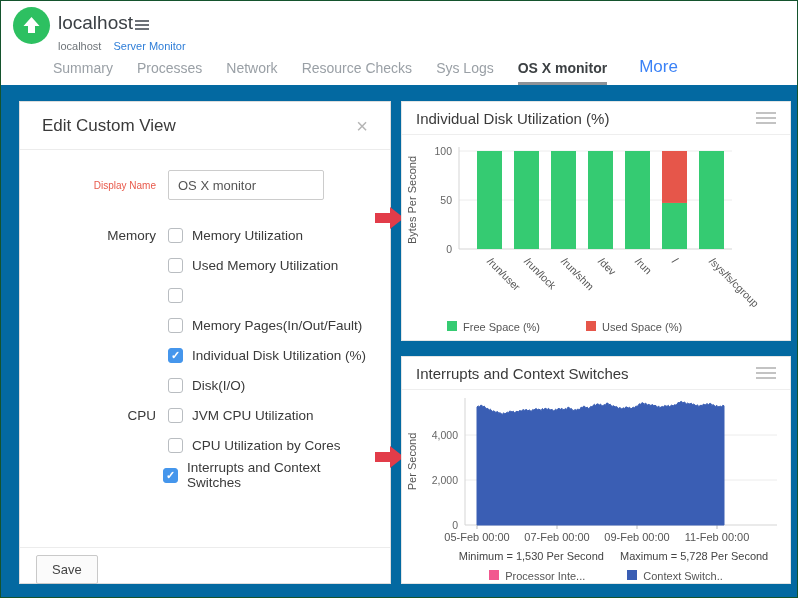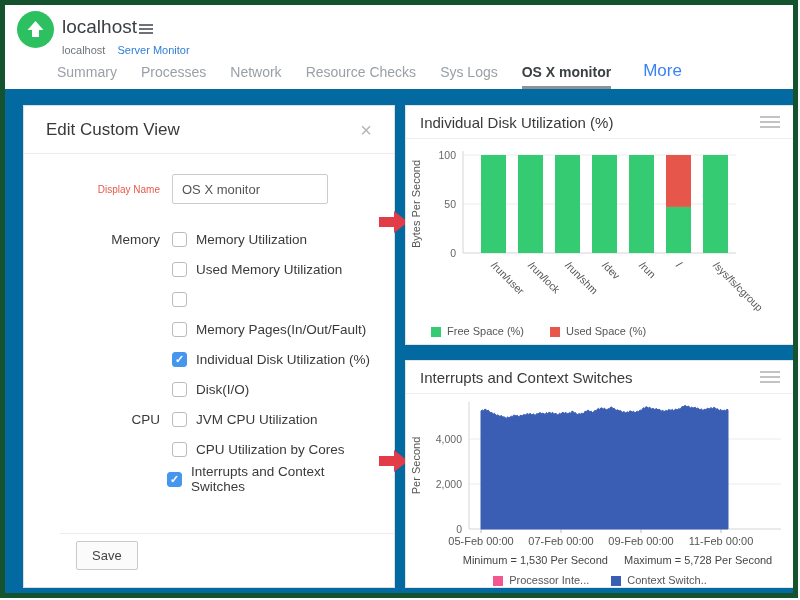--- a/index.html
+++ b/index.html
@@ -1,17 +1,17 @@
 <!DOCTYPE html>
 <html><head>
 <meta charset="utf-8">
 <style>
   * { margin:0; padding:0; box-sizing:border-box; }
   body { background:#fff; font-family:"Liberation Sans", sans-serif; }
-  #app { position:relative; width:798px; height:598px; border:5px solid #14532d; background:#fff; overflow:hidden; }
+  #app { position:relative; width:798px; height:598px; border:1px solid #14532d; background:#fff; overflow:hidden; }
 
   
   .page-header { position:absolute; top:0; left:0; right:0; height:84px; background:#fff; }
   .logo { position:absolute; left:12px; top:6px; width:37px; height:37px; border-radius:50%; background:#2dc061; }
   .page-title { position:absolute; left:57px; top:11px; font-size:19px; color:#3b4045; }
   .title-menu { position:absolute; left:134px; top:19px; width:14px; cursor:pointer; }
   .title-menu b { display:block; height:2px; background:#6d7278; margin-bottom:2px; }
   .breadcrumb { position:absolute; left:57px; top:39px; font-size:11px; display:flex; gap:12px; }
   .crumb-host { color:#6f7479; }
   .crumb-link { color:#2f7ed8; cursor:pointer; }
@@ -31,42 +31,42 @@
   .panel-body { padding:10px 20px 0; }
   .dn-row { display:flex; margin:10px 0 18px; }
   .dn-label { width:116px; text-align:right; margin-right:12px; line-height:32px; color:#e8594b; font-size:10px; }
   .dn-input { width:156px; height:30px; border:1px solid #ccc; border-radius:2px; padding:0 9px; font-size:13px; color:#555; outline:none; }
   .frow { display:flex; align-items:center; height:30px; }
   .glabel { width:116px; text-align:right; margin-right:12px; font-size:13.5px; color:#3a3a3a; }
   .cb { width:15px; height:15px; border:1px solid #b9bdc1; border-radius:3px; background:#fff; position:relative; cursor:pointer; flex:none; }
   .cb.checked { background:#4596ec; border-color:#4596ec; }
   .cb.checked::after { content:"\2713"; color:#fff; font-size:11px; font-weight:700; position:absolute; left:2px; top:0; }
   .ilabel { margin-left:9px; font-size:13.5px; color:#3a3a3a; }
-  .panel-footer { position:absolute; left:0; right:0; bottom:0; height:54px; border-top:1px solid #ececec; background:#fff;margin-left:36px; }
+  .panel-footer { position:absolute; left:0; right:0; bottom:0; height:36px; border-top:1px solid #ececec; background:#fff; }
   .save-btn { position:absolute; left:16px; top:7px; padding:6px 15px; background:#fbfbfb; border:1px solid #c9c9c9; border-radius:2px; font-size:13px; color:#444; cursor:pointer; }
 
   
   .red-arrow { position:absolute; width:30px; height:22px; }
   .red-arrow .shaft { position:absolute; left:0; top:6px; width:15px; height:10px; background:#e23c49; }
   .red-arrow .head { position:absolute; left:15px; top:0; width:0; height:0; border-left:14px solid #e23c49; border-top:11px solid transparent; border-bottom:11px solid transparent; }
   #arrow-disk { left:374px; top:122px; }
   #arrow-interrupts { left:374px; top:361px; }
 
   
   .card { position:absolute; left:400px; width:390px; background:#fff; border:1px solid #e3e5e5; }
   #card-disk { top:16px; height:240px; }
   #card-interrupts { top:271px; height:228px; }
   .card-header { height:33px; border-bottom:1px solid #eee; display:flex; justify-content:space-between; align-items:center; padding:0 14px; }
   .card-title { font-size:15px; color:#3a3a3a; }
   .chart-menu { width:20px; cursor:pointer; }
   .chart-menu b { display:block; height:2px; background:#c3c3c3; margin:3px 0; }
   .legend-row { display:flex; align-items:center; gap:26px; font-size:11px; color:#555; }
   #disk-legend { padding-left:25px; height:26px; }
   #interrupts-legend { justify-content:center; gap:22px; height:18px; }
-  .legend-item { display:flex; align-items:flex-end; cursor:pointer; }
+  .legend-item { display:flex; align-items:flex-start; cursor:pointer;margin-left:20px; }
   .legend-swatch { width:10px; height:10px; margin-right:6px; flex:none; }
   .minmax-row { display:flex; justify-content:center; gap:16px; font-size:11px; color:#444; height:17px;margin-left:35px; }
   svg text { font-family:"Liberation Sans", sans-serif; }
 </style>
 </head>
 <body>
 
 <div id="app">
 
   <div class="page-header">

